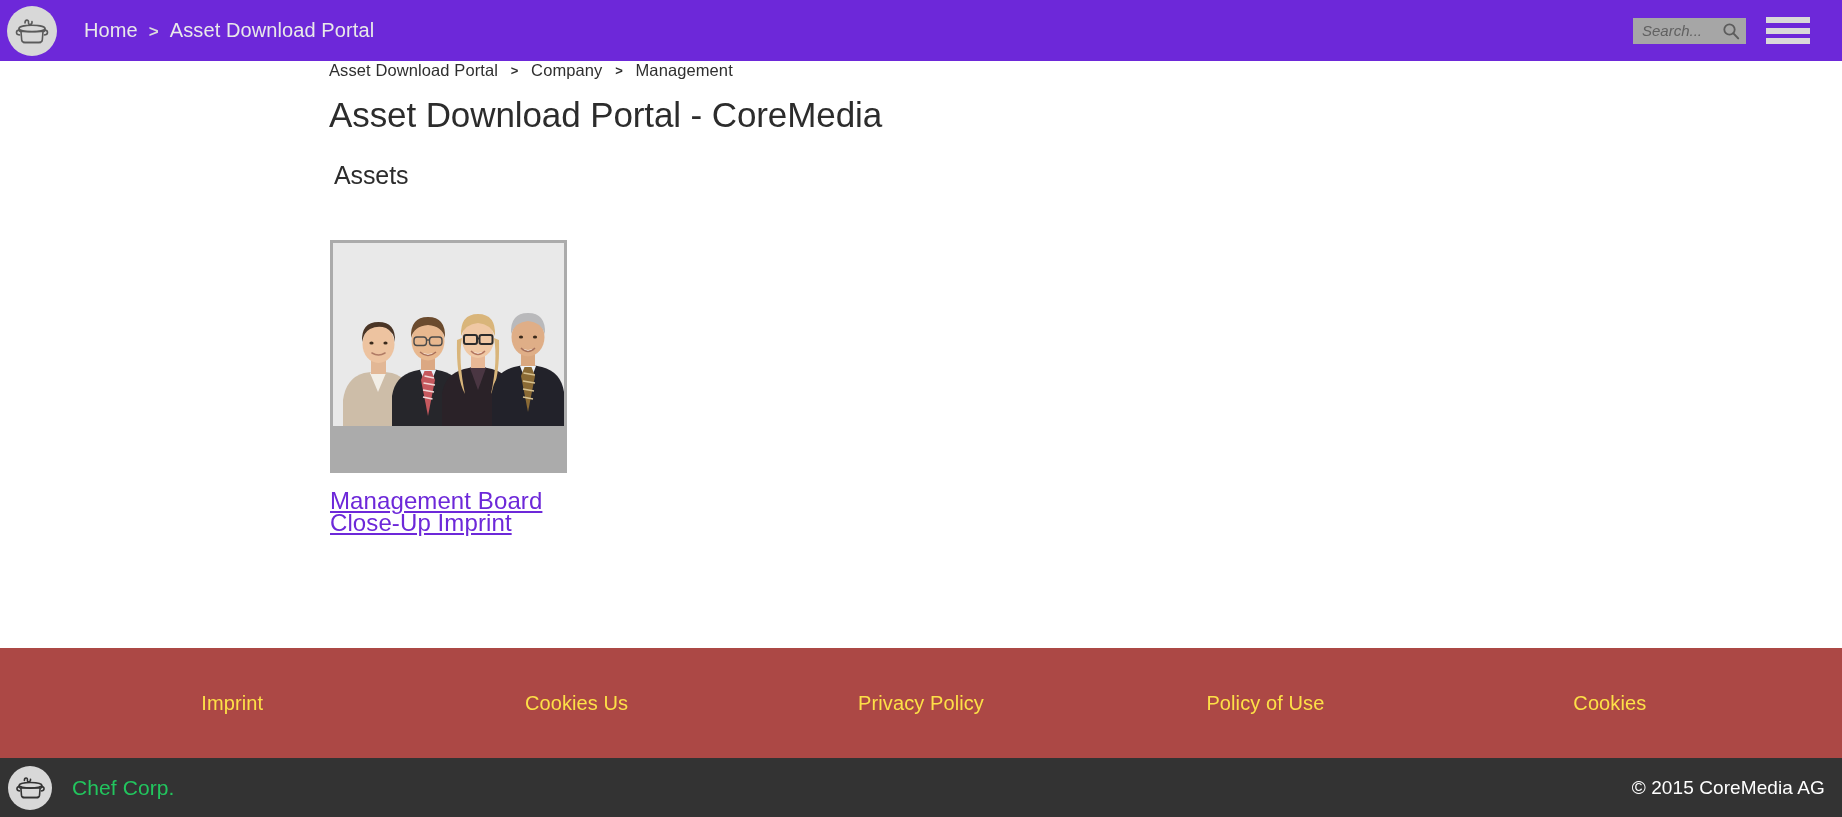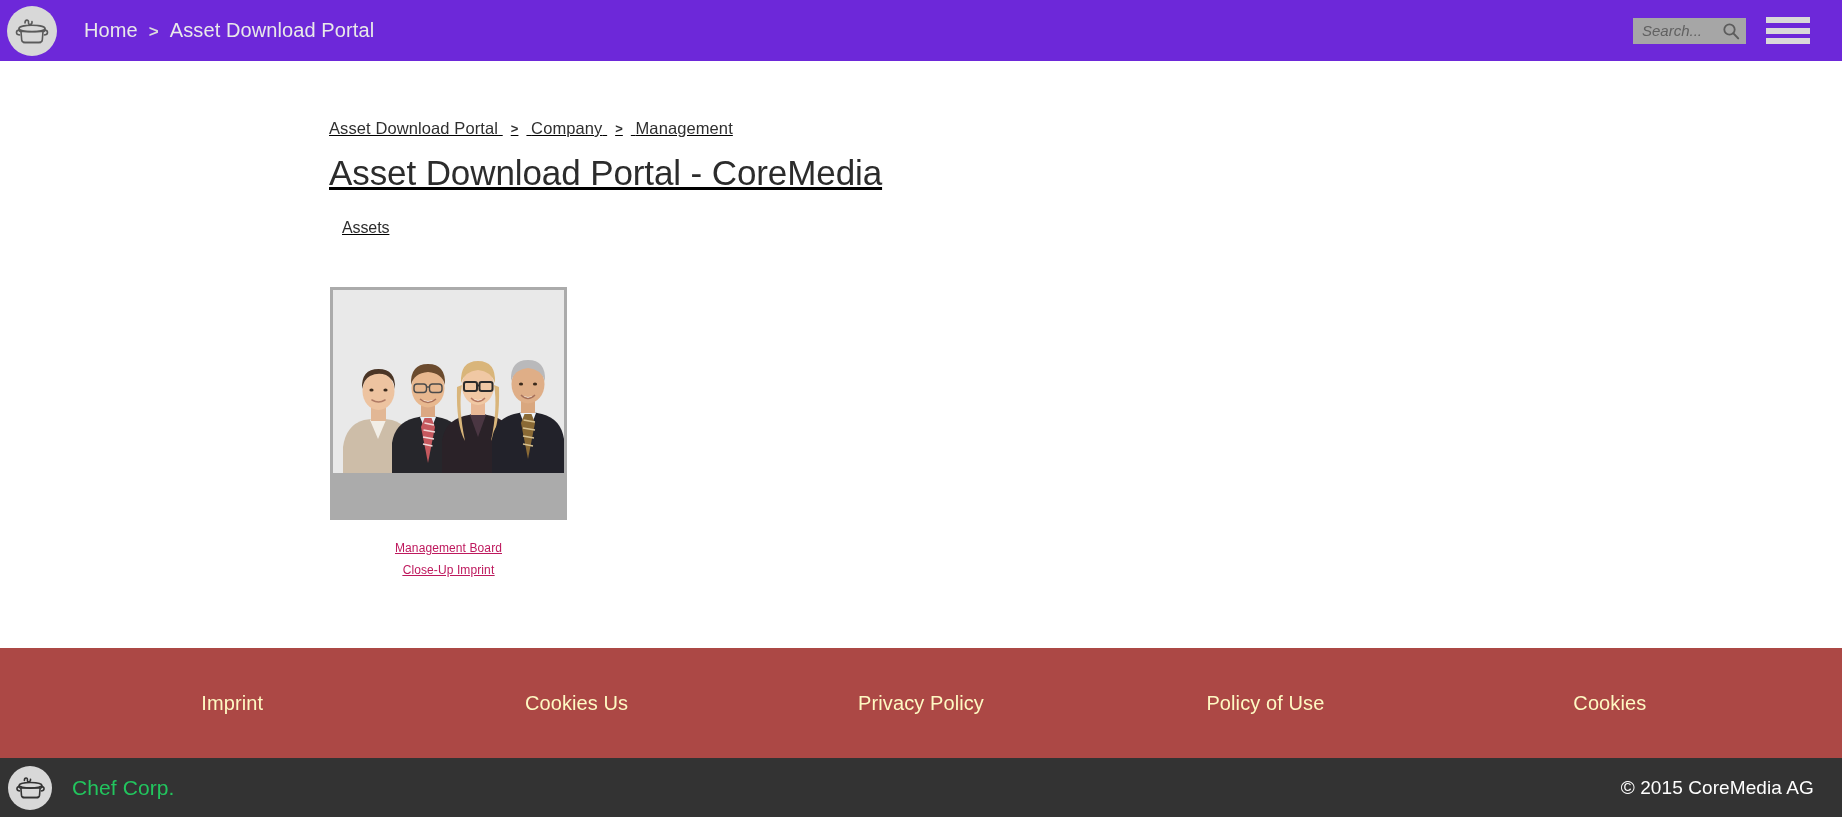--- a/index.html
+++ b/index.html
@@ -101,89 +101,86 @@
     display: block;
     height: 6px;
     width: 100%;
     background: #d9d9d9;
   }
 
   
   .main {
     flex: 1 1 auto;
     padding-left: 329px;
-    padding-top: 58px;
     background: #ffffff;
-    text-decoration: underline;
   }
 
   .breadcrumb {
     font-size: 16.5px;
     color: #2f2f2f;
     letter-spacing: .1px;
     margin-bottom: 15px;
   }
   .breadcrumb a { color: #2f2f2f; text-decoration: none; }
   .breadcrumb .bsep { margin: 0 8px; font-size: 13px; font-weight: bold; position: relative; top: -1px; }
 
   .page-title {
     font-size: 35px;
     font-weight: normal;
     color: #2c2c2c;
     letter-spacing: -0.1px;
     margin-bottom: 26px;
   }
 
   .section-title {
-    font-size: 16px;
+    font-size: 25px;
     font-weight: normal;
     color: #2c2c2c;
     letter-spacing: -0.1px;
-    margin-left: 13px;
+    margin-left: 5px;
     margin-bottom: 50px;
   }
 
   .asset-grid { display: flex; flex-wrap: wrap; gap: 40px; padding-left: 1px; }
 
   .asset-card { width: 237px; }
 
   .asset-thumb {
     width: 237px;
     height: 233px;
     background: #ababab;
     display: block;
     position: relative;
     overflow: hidden;
   }
   .asset-thumb svg { display: block; width: 100%; height: 100%; }
 
   .asset-caption {
     display: block;
     margin-top: 17px;
-    text-align: center;
-    font-size: 12px;
+    font-size: 24px;
     line-height: 22px;
-    color: #be185d;
+    color: #6d28d9;
     text-decoration: underline;
     letter-spacing: .1px;
   }
 
   
   .footer-links {
     flex: 0 0 110px;
     height: 110px;
     background: #ac4845;
     display: flex;
     align-items: center;
     padding: 0 60px;
   }
   .footer-links .flink {
     flex: 1 1 0;
     text-align: center;
-    color: #fef9c3;
+    color: #fde047;
     font-size: 20px;
     text-decoration: none;
     letter-spacing: .1px;
   }
 
   .bottom-bar {
     flex: 0 0 59px;
     height: 59px;
     background: #333333;
     display: flex;
@@ -192,21 +189,21 @@
   }
   .bottom-bar .logo-badge { width: 44px; height: 44px; margin-left: 8px; }
   .brand-name {
     margin-left: 20px;
     color: #22c55e;
     font-size: 21px;
     letter-spacing: .1px;
   }
   .copyright {
     position: absolute;
-    right: 28px;
+    right: 17px;
     color: #ffffff;
     font-size: 19px;
     letter-spacing: .1px;
   }
 </style>
 </head>
 <body>
 
 <div class="page">
 

